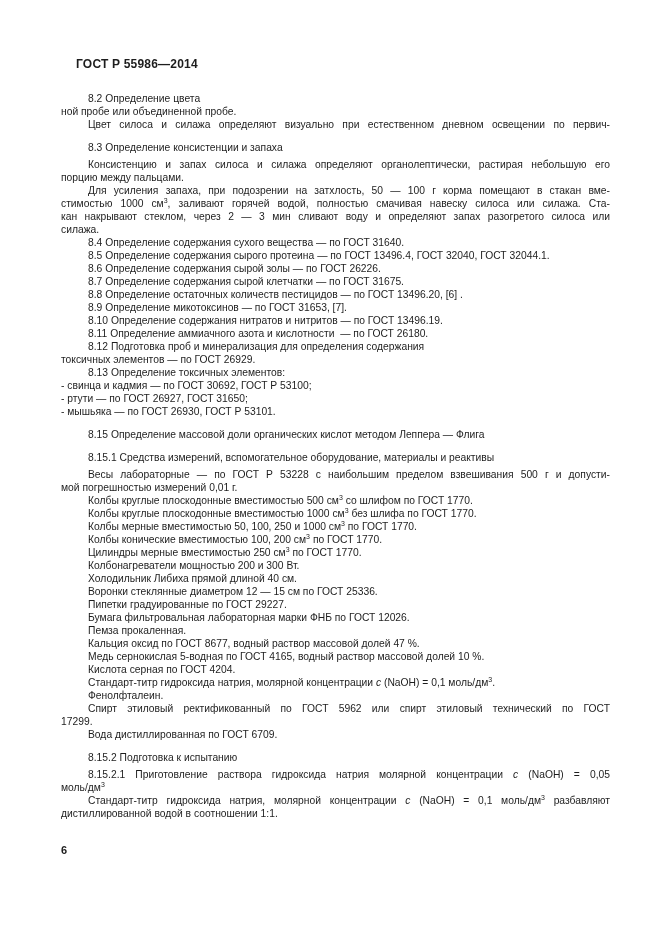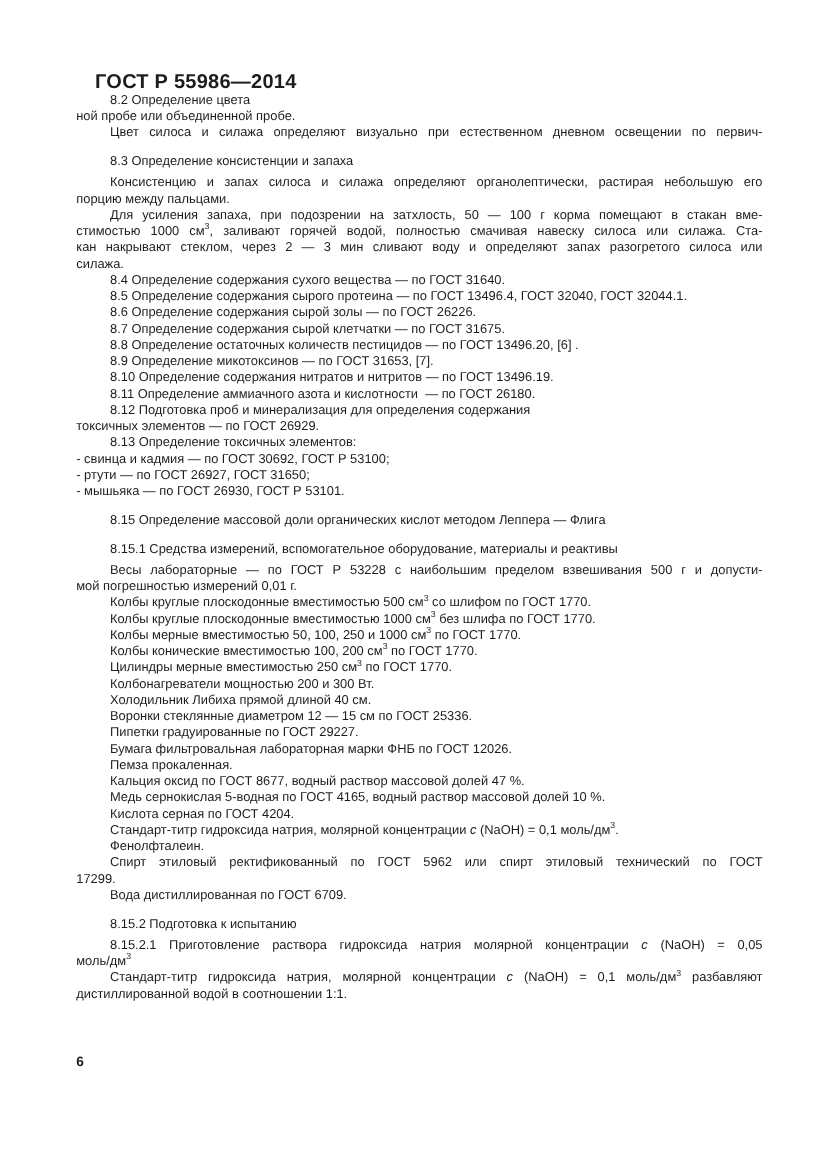--- a/index.html
+++ b/index.html
@@ -9,29 +9,29 @@
     height: 936px;
     background: #ffffff;
     font-family: "Liberation Sans", sans-serif;
     color: #1d1d1d;
     overflow: hidden;
   }
   .running-header {
     position: absolute;
     left: 76px;
     top: 57px;
-    font-size: 16px;
+    font-size: 12px;
     font-weight: bold;
     letter-spacing: 0.2px;
     white-space: nowrap;
   }
   .doc {
     position: absolute;
     left: 61px;
-    top: 74px;
+    top: 92px;
     width: 549px;
     font-size: 10.3px;
     line-height: 13px;
   }
   .ln { white-space: nowrap; }
   .ln.in { padding-left: 27px; }
   .ln.j {
     white-space: normal;
     text-align: justify;
     text-align-last: justify;

